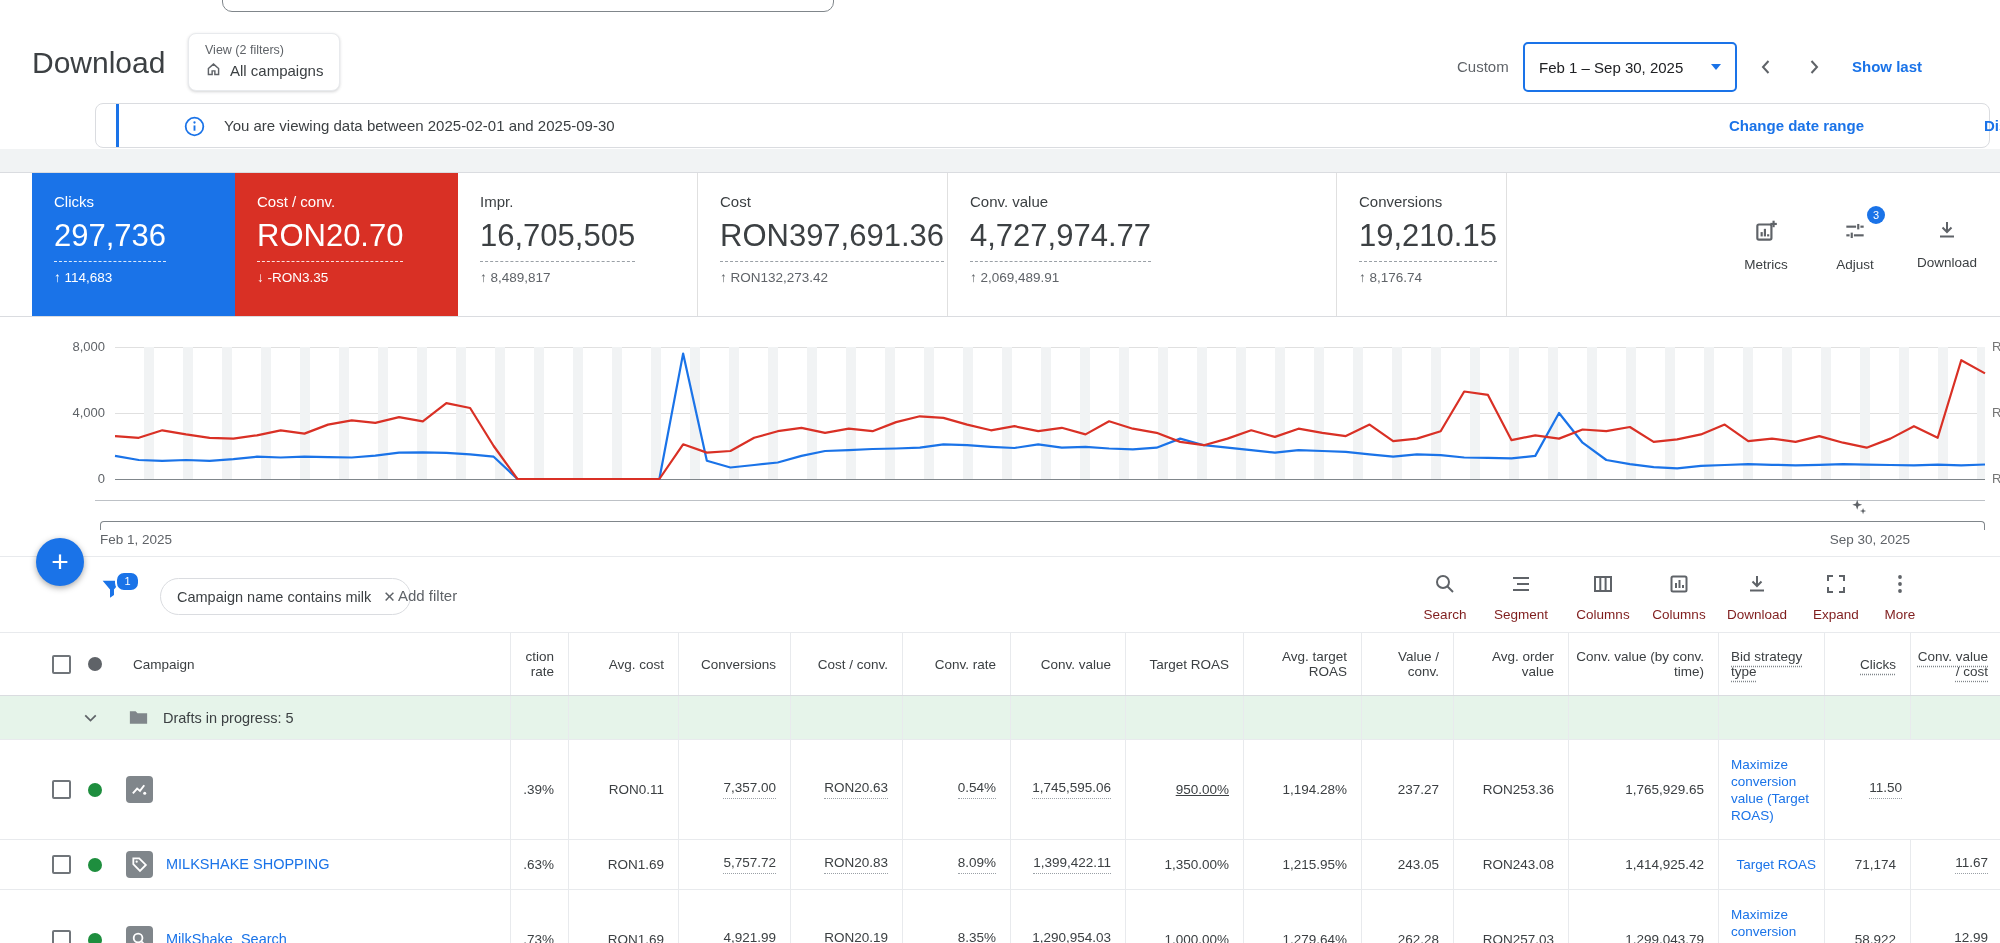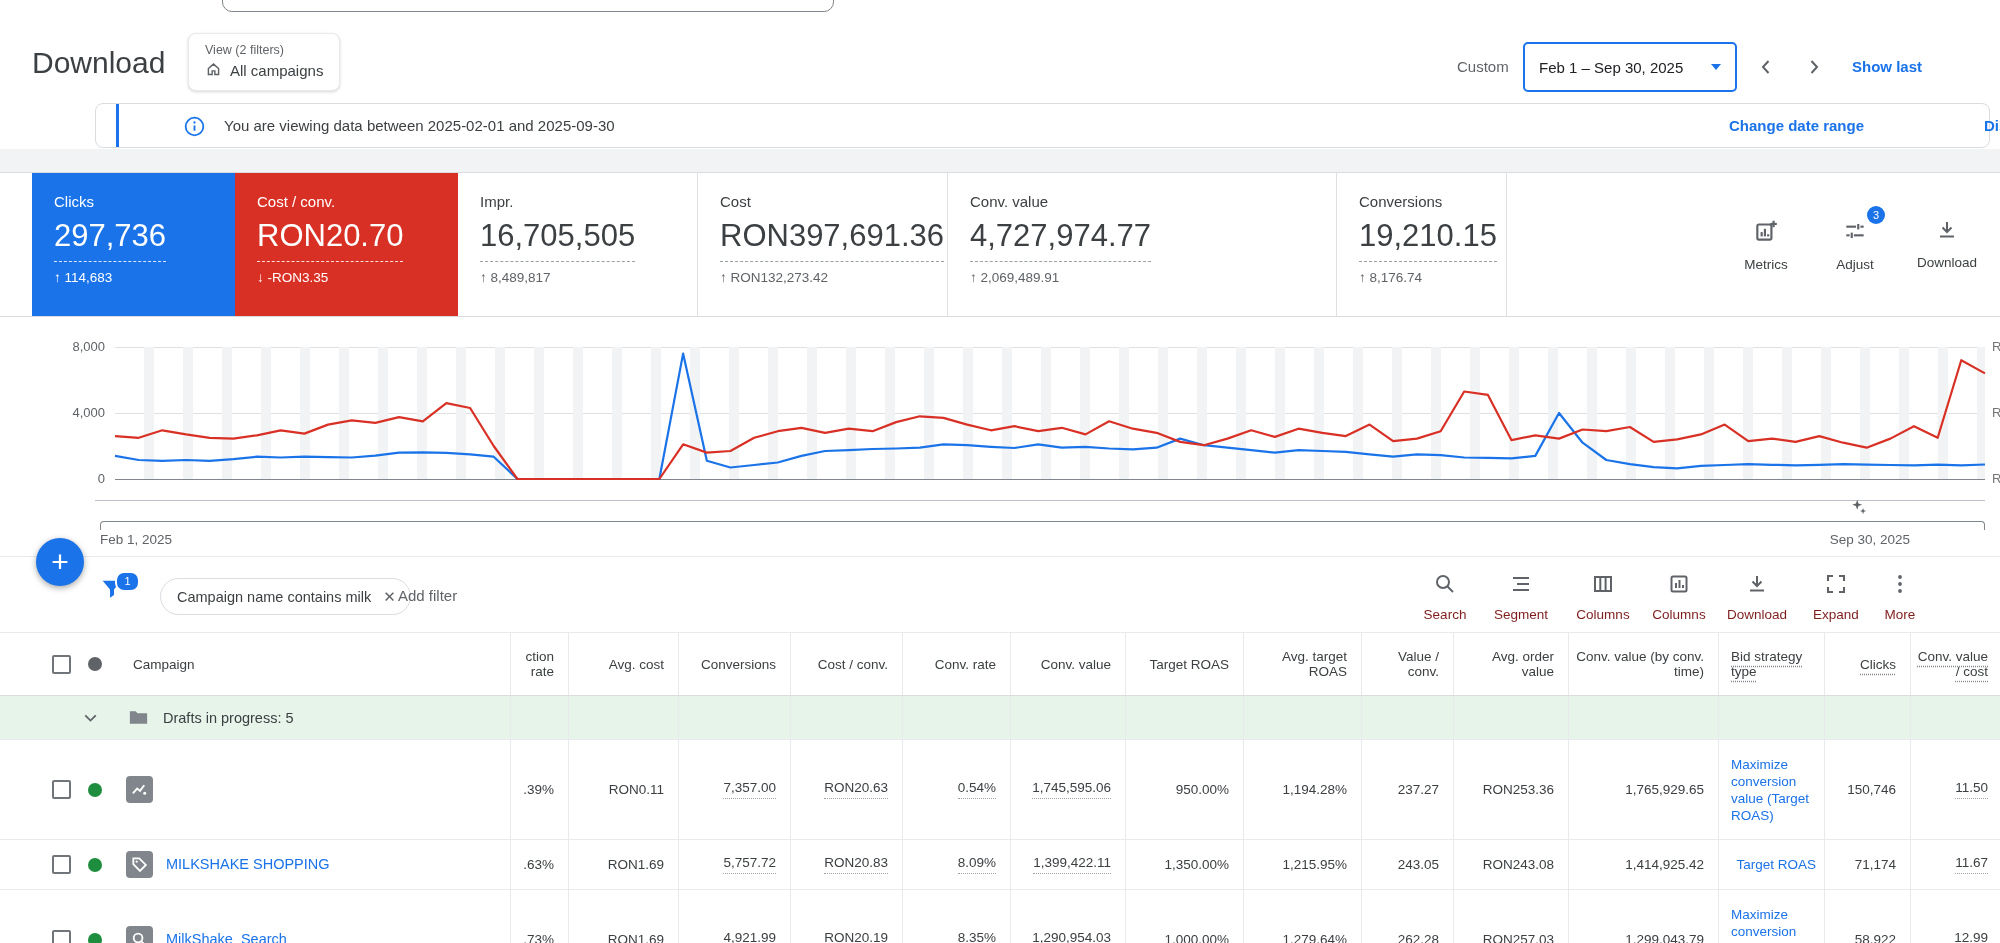--- a/index.html
+++ b/index.html
@@ -396,40 +396,37 @@
         </div>
         <div class="cell" style="width: 112px;">
           <span class="dot-b">RON20.63</span>
         </div>
         <div class="cell" style="width: 108px;">
           <span class="dot-b">0.54%</span>
         </div>
         <div class="cell" style="width: 115px;">
           <span class="dot-b">1,745,595.06</span>
         </div>
-        <div class="cell" style="width: 118px;">
+        <div class="cell" style="width: 118px; text-decoration: underline;">
           <span class="">950.00%</span>
         </div>
         <div class="cell" style="width: 118px;">
           <span class="">1,194.28%</span>
         </div>
         <div class="cell" style="width: 92px;">
           <span class="">237.27</span>
         </div>
         <div class="cell" style="width: 115px;">
           <span class="">RON253.36</span>
         </div>
         <div class="cell" style="width: 150px;">
           <span class="">1,765,929.65</span>
         </div>
         <div class="cell left" style="width: 106px;">
           <a class="bid-link">Maximize conversion value (Target ROAS)</a>
-        </div>
-        <div class="cell" style="width: 86px;">
-          <span class="">150,746</span>
         </div>
         <div class="cell" style="width: 92px;">
           <span class="dot-b">11.50</span>
         </div>
       </div>
       <div class="trow" style="height: 50px;">
         <div class="fz">
           <span class="cbx" style="margin-left:52px;"></span>
           <span class="sdot" style="margin-left:17px;background:#1e8e3e;"></span>
           <span class="type-ic" style="margin-left:24px;">

